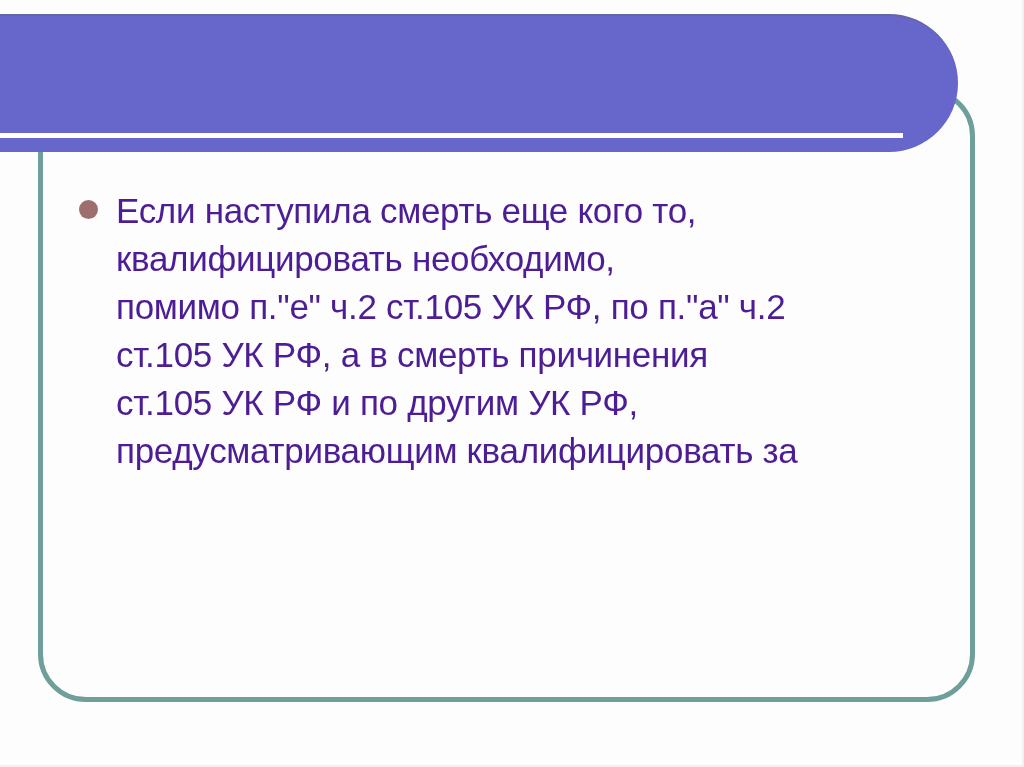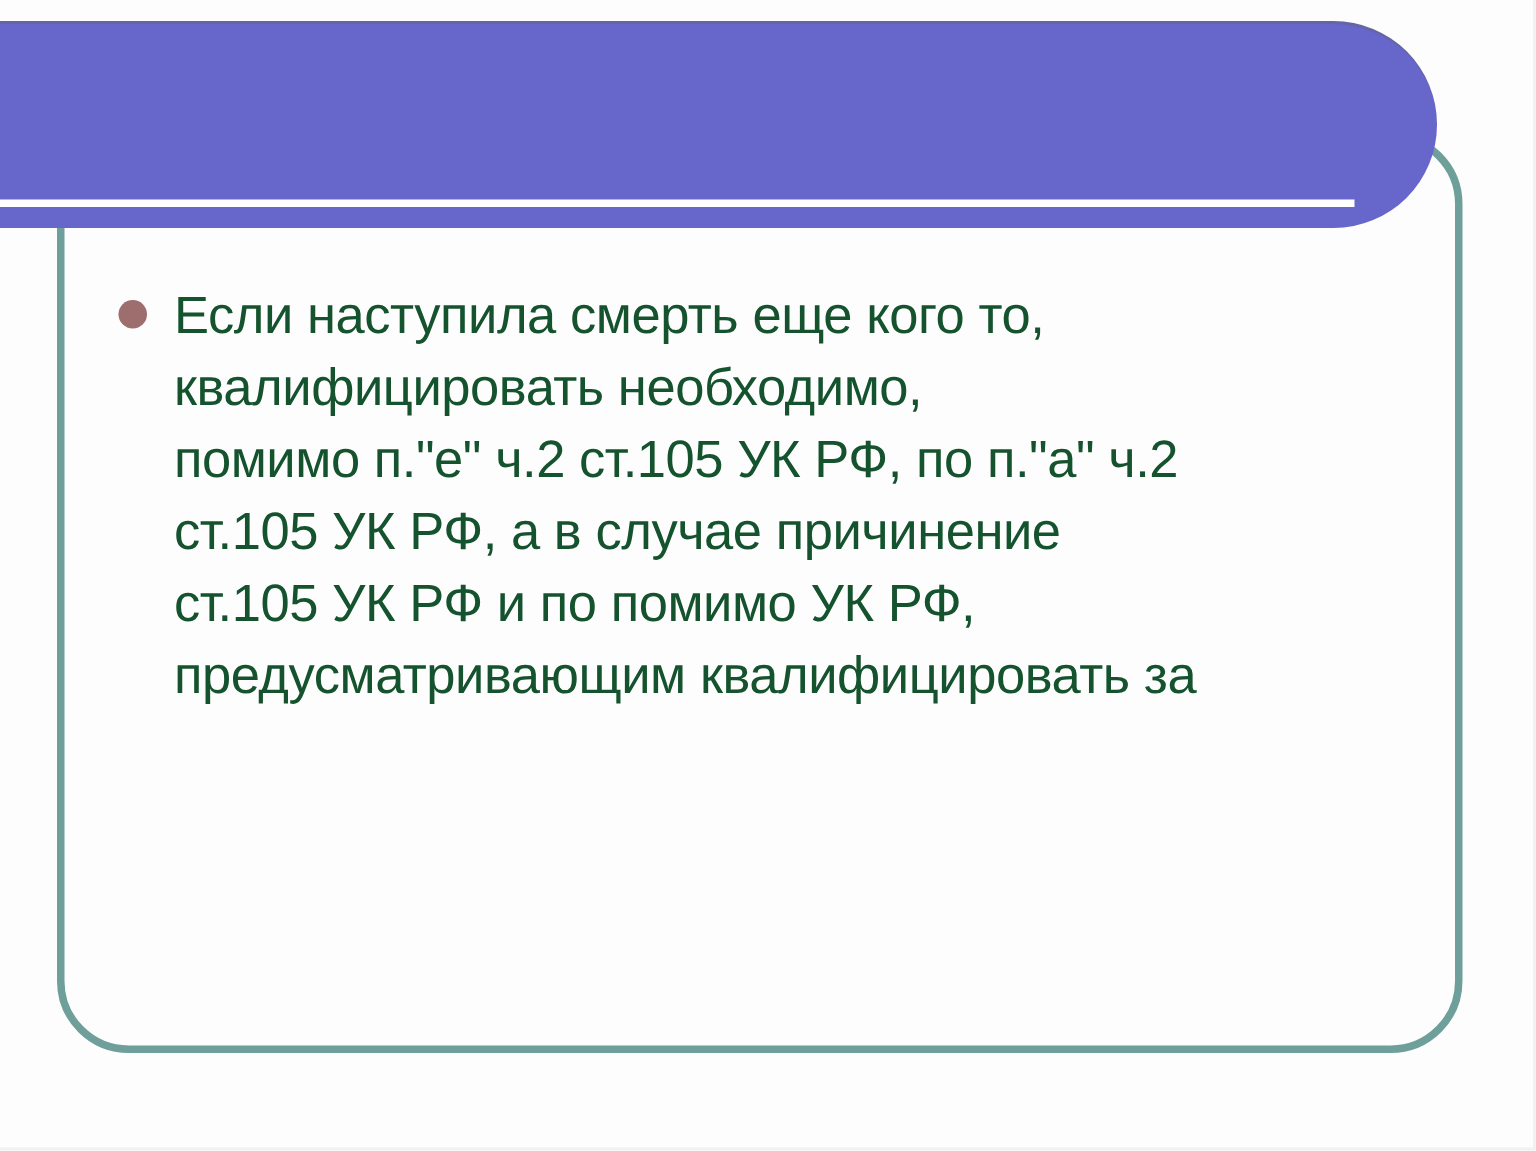--- a/index.html
+++ b/index.html
@@ -91,23 +91,23 @@
 <div class="slide">
 
   <div class="content-box" style="border-color: rgb(110, 159, 154); background-color: rgb(253, 253, 253);"></div>
 
   <div class="header-band" style="background-color: rgb(102, 102, 203);"></div>
 
   <div class="header-underline" style="background-color: rgb(255, 255, 255);"></div>
 
   <div class="bullet-item">
     <span class="bullet-marker" style="background-color: rgb(158, 109, 109);"></span>
-    <div class="bullet-text" style="color: #14532d;">
+    <div class="bullet-text" style="color: #4c1d95;">
       <div>Если наступила смерть еще кого то,</div>
       <div>квалифицировать необходимо,</div>
       <div>помимо п."е" ч.2 ст.105 УК РФ, по п."а" ч.2</div>
-      <div>ст.105 УК РФ, а в случае причинение</div>
-      <div>ст.105 УК РФ и по помимо УК РФ,</div>
+      <div>ст.105 УК РФ, а в смерть причинения</div>
+      <div>ст.105 УК РФ и по другим УК РФ,</div>
       <div>предусматривающим квалифицировать за</div>
     </div>
   </div>
 
 </div>
 
 </body></html>

